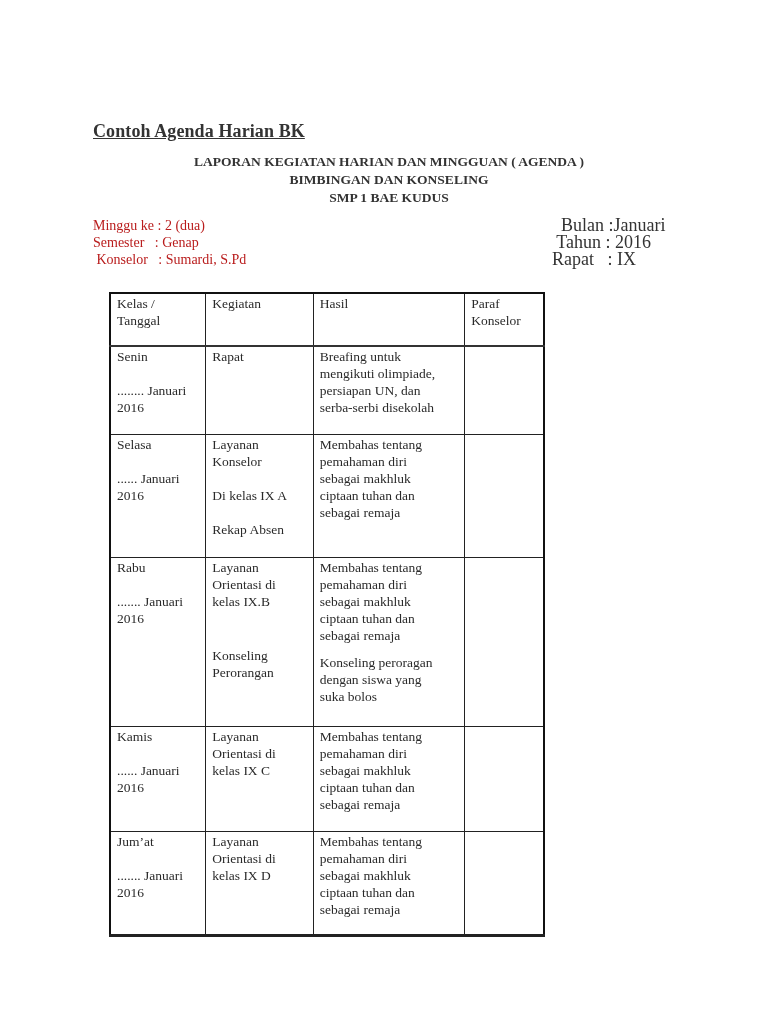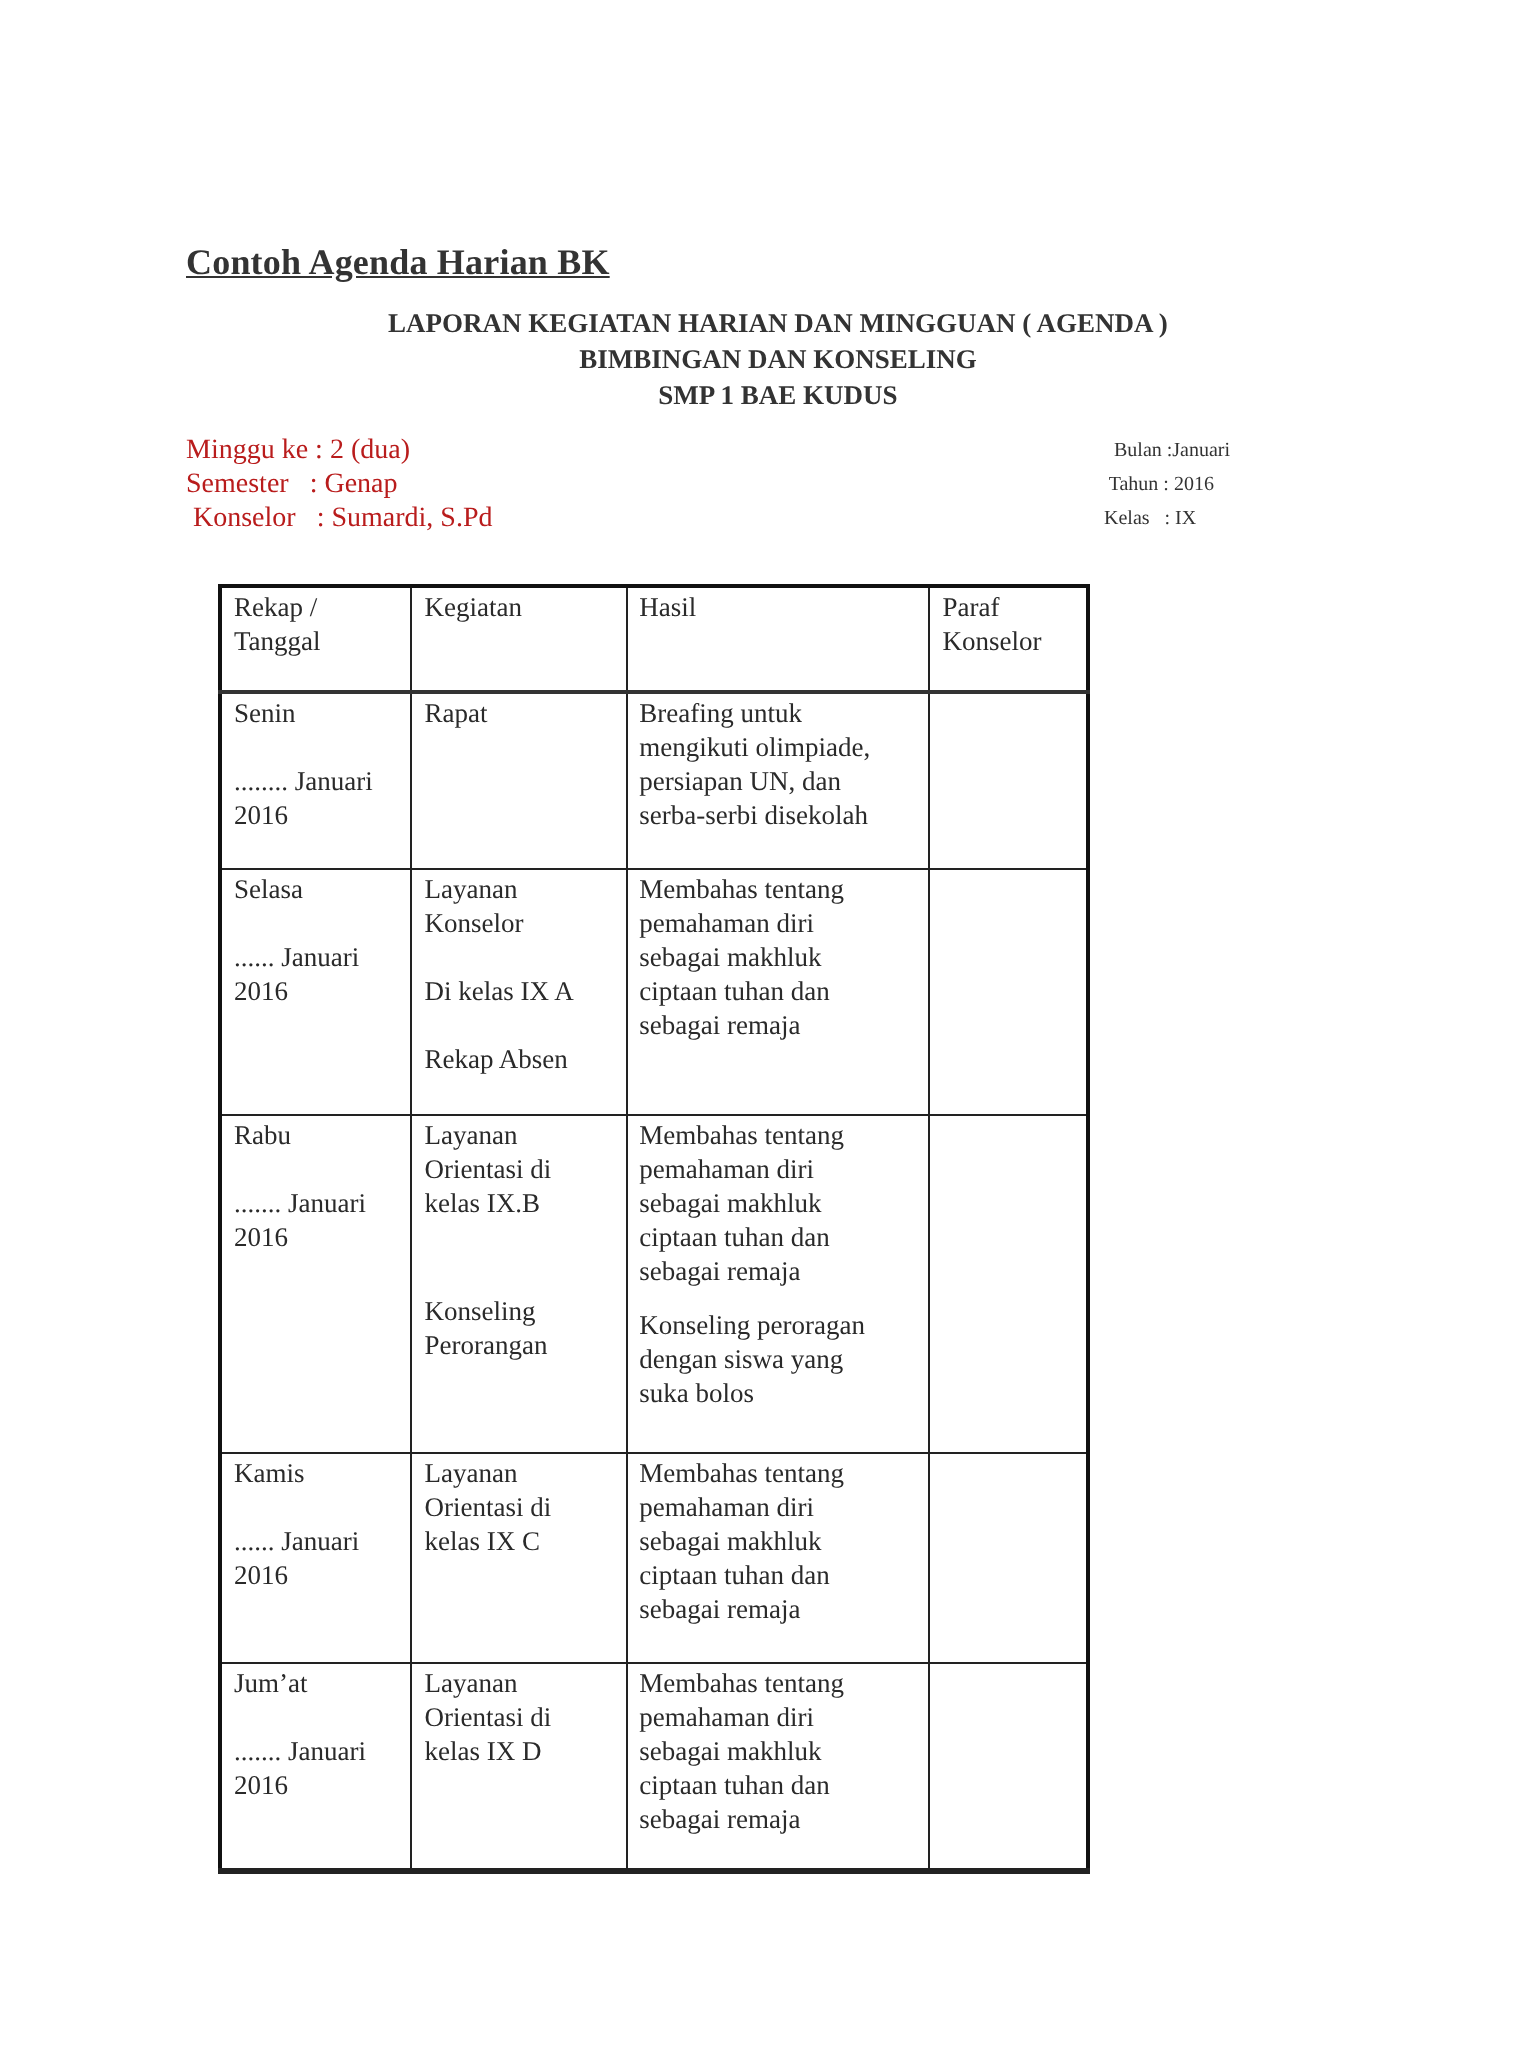--- a/index.html
+++ b/index.html
@@ -42,21 +42,21 @@
       left: 93px;
       top: 217px;
       font-size: 14px;
       line-height: 17px;
       color: #b91c1c;
     }
     .info-right {
       position: absolute;
       left: 552px;
       top: 217px;
-      font-size: 10px;
+      font-size: 18px;
       line-height: 17px;
       color: #333;
     }
     .info-row { white-space: pre; }
 
     table.agenda {
       position: absolute;
       left: 109px;
       top: 292px;
       width: 436px;
@@ -96,28 +96,28 @@
 
 <div class="info-left">
   <div class="info-row">Minggu ke : 2 (dua)</div>
   <div class="info-row">Semester   : Genap</div>
   <div class="info-row"> Konselor   : Sumardi, S.Pd</div>
 </div>
 
 <div class="info-right">
   <div class="info-row">  Bulan :Januari</div>
   <div class="info-row"> Tahun : 2016</div>
-  <div class="info-row">Kelas   : IX</div>
+  <div class="info-row">Rapat   : IX</div>
 </div>
 
 <table class="agenda">
   <tbody>
       <tr class="header" style="height:53px">
     <td class="col-day">
-      <span class="cell-line">Rekap /</span>
+      <span class="cell-line">Kelas /</span>
       <span class="cell-line">Tanggal</span>
     </td>
     <td class="col-act">
       <span class="cell-line">Kegiatan</span>
     </td>
     <td class="col-res">
       <span class="cell-line">Hasil</span>
     </td>
     <td class="col-sig">
       <span class="cell-line">Paraf</span>

